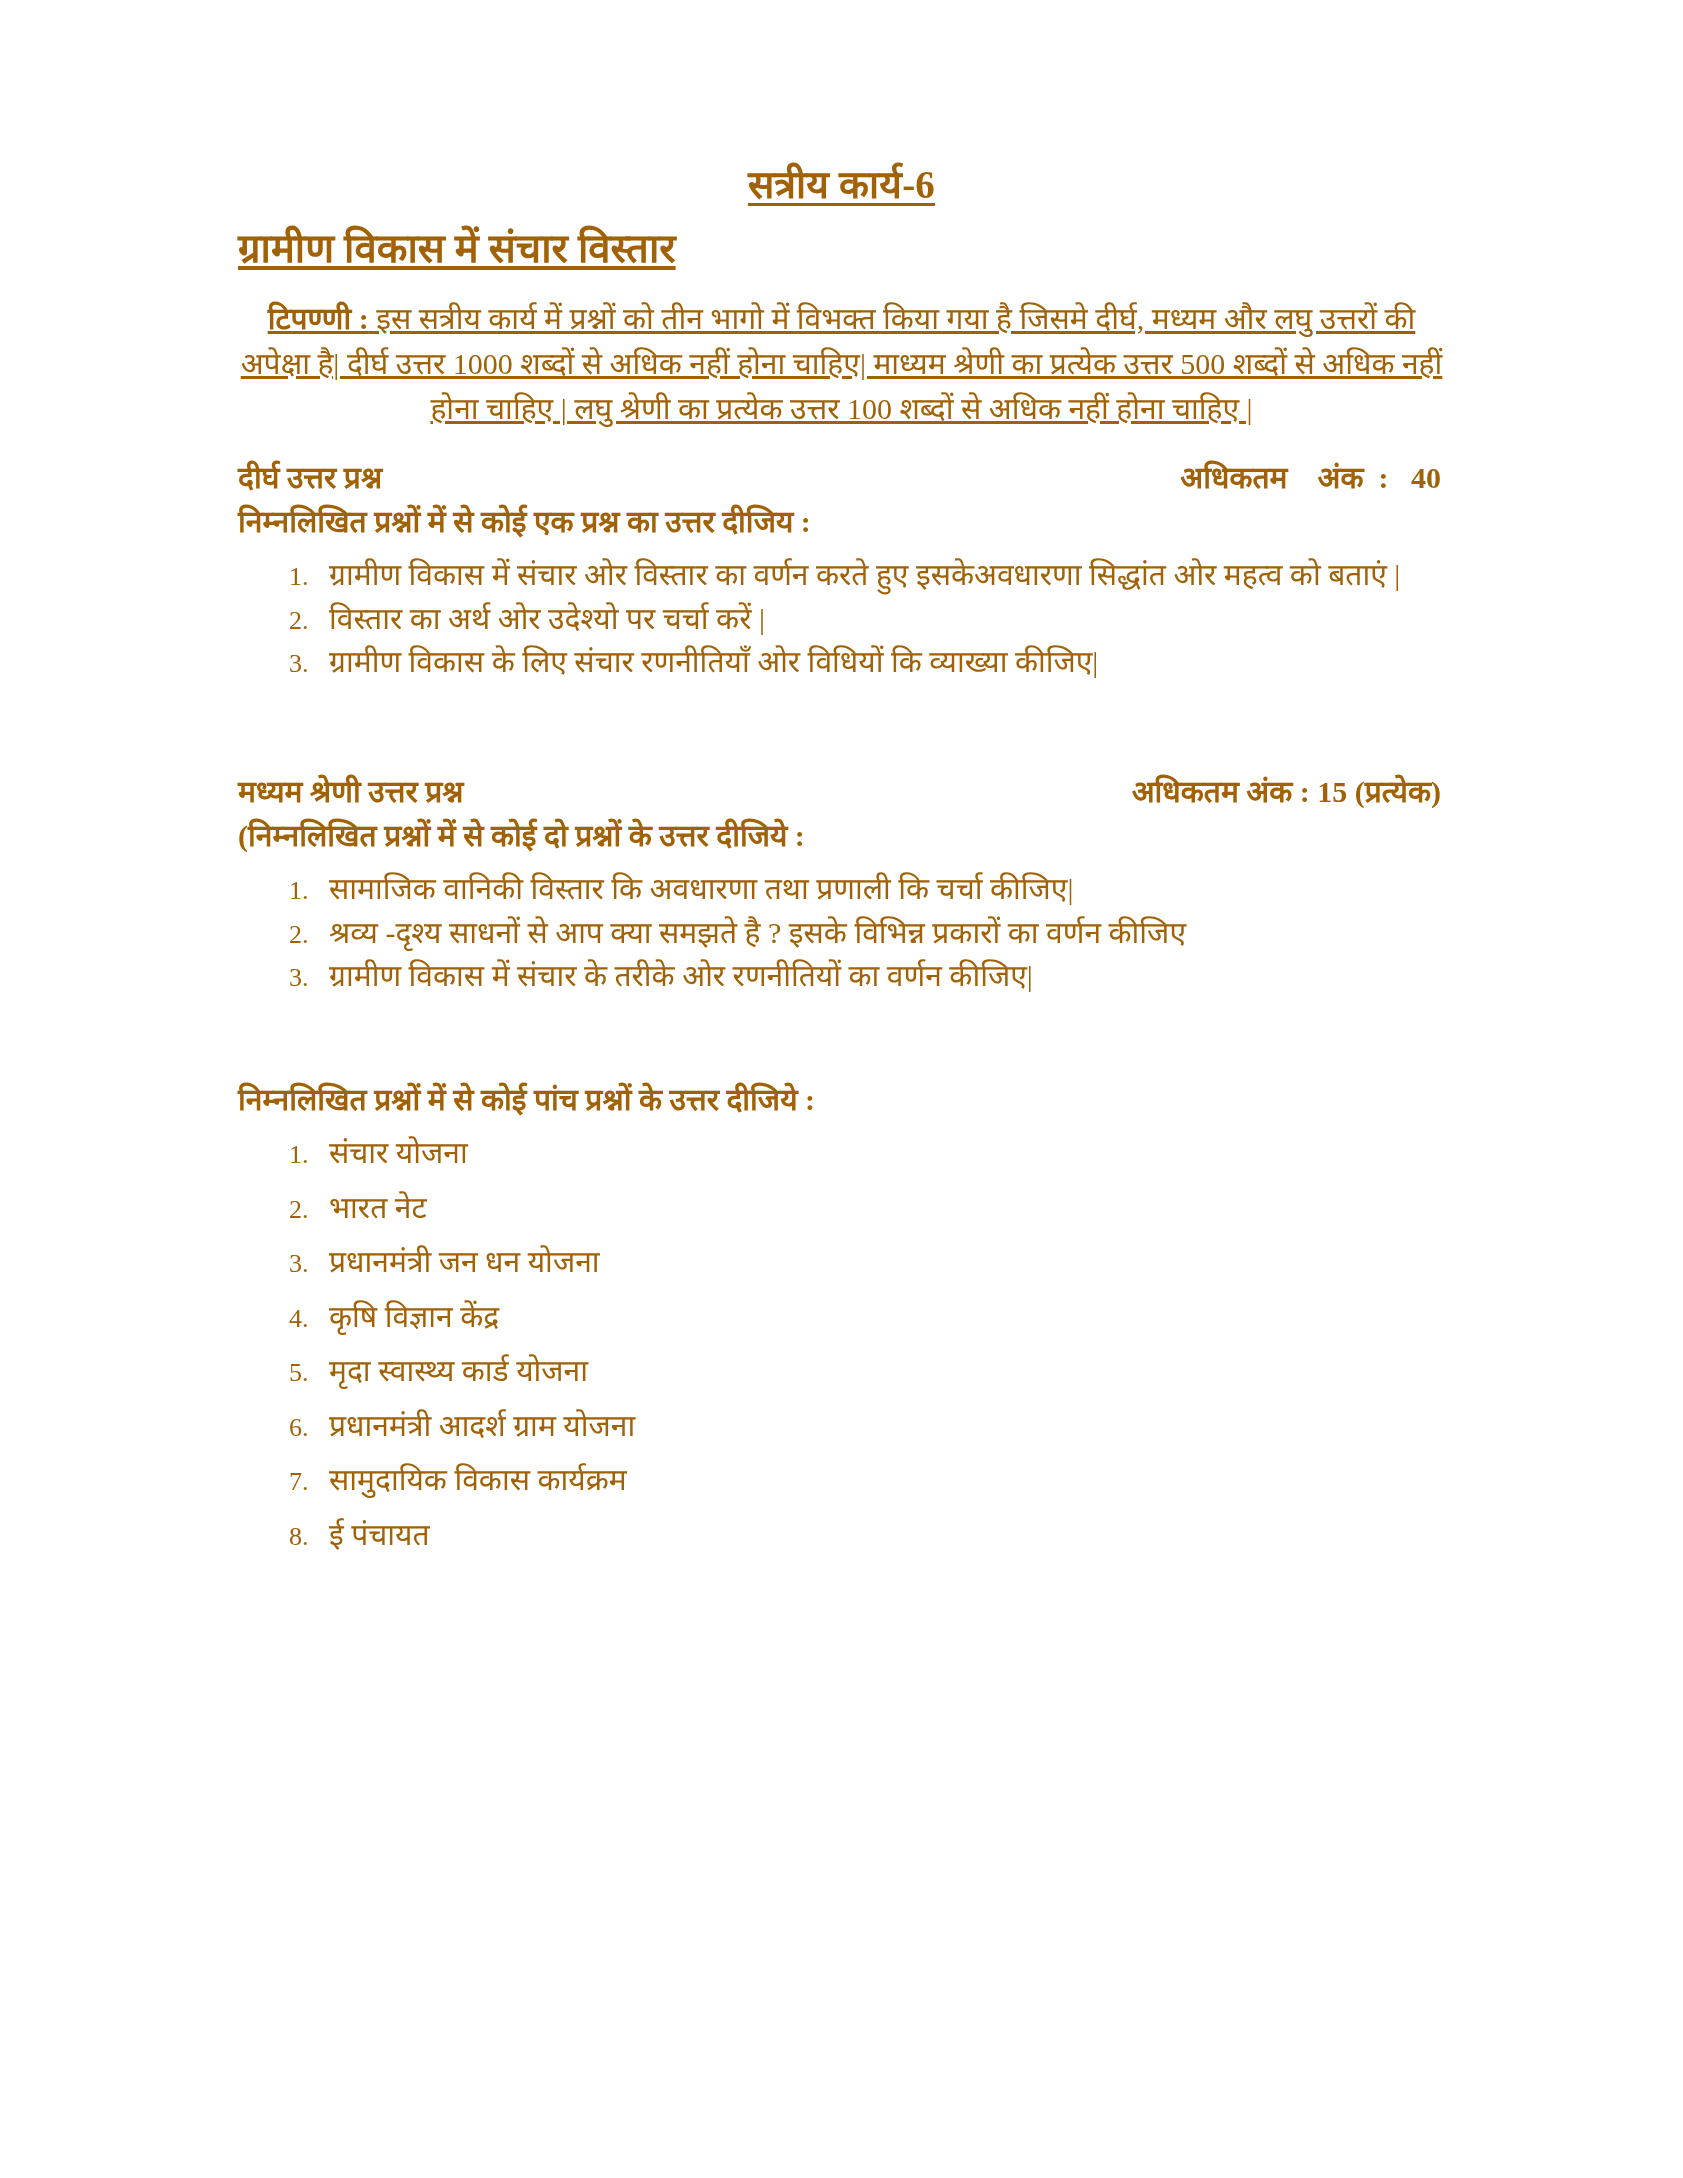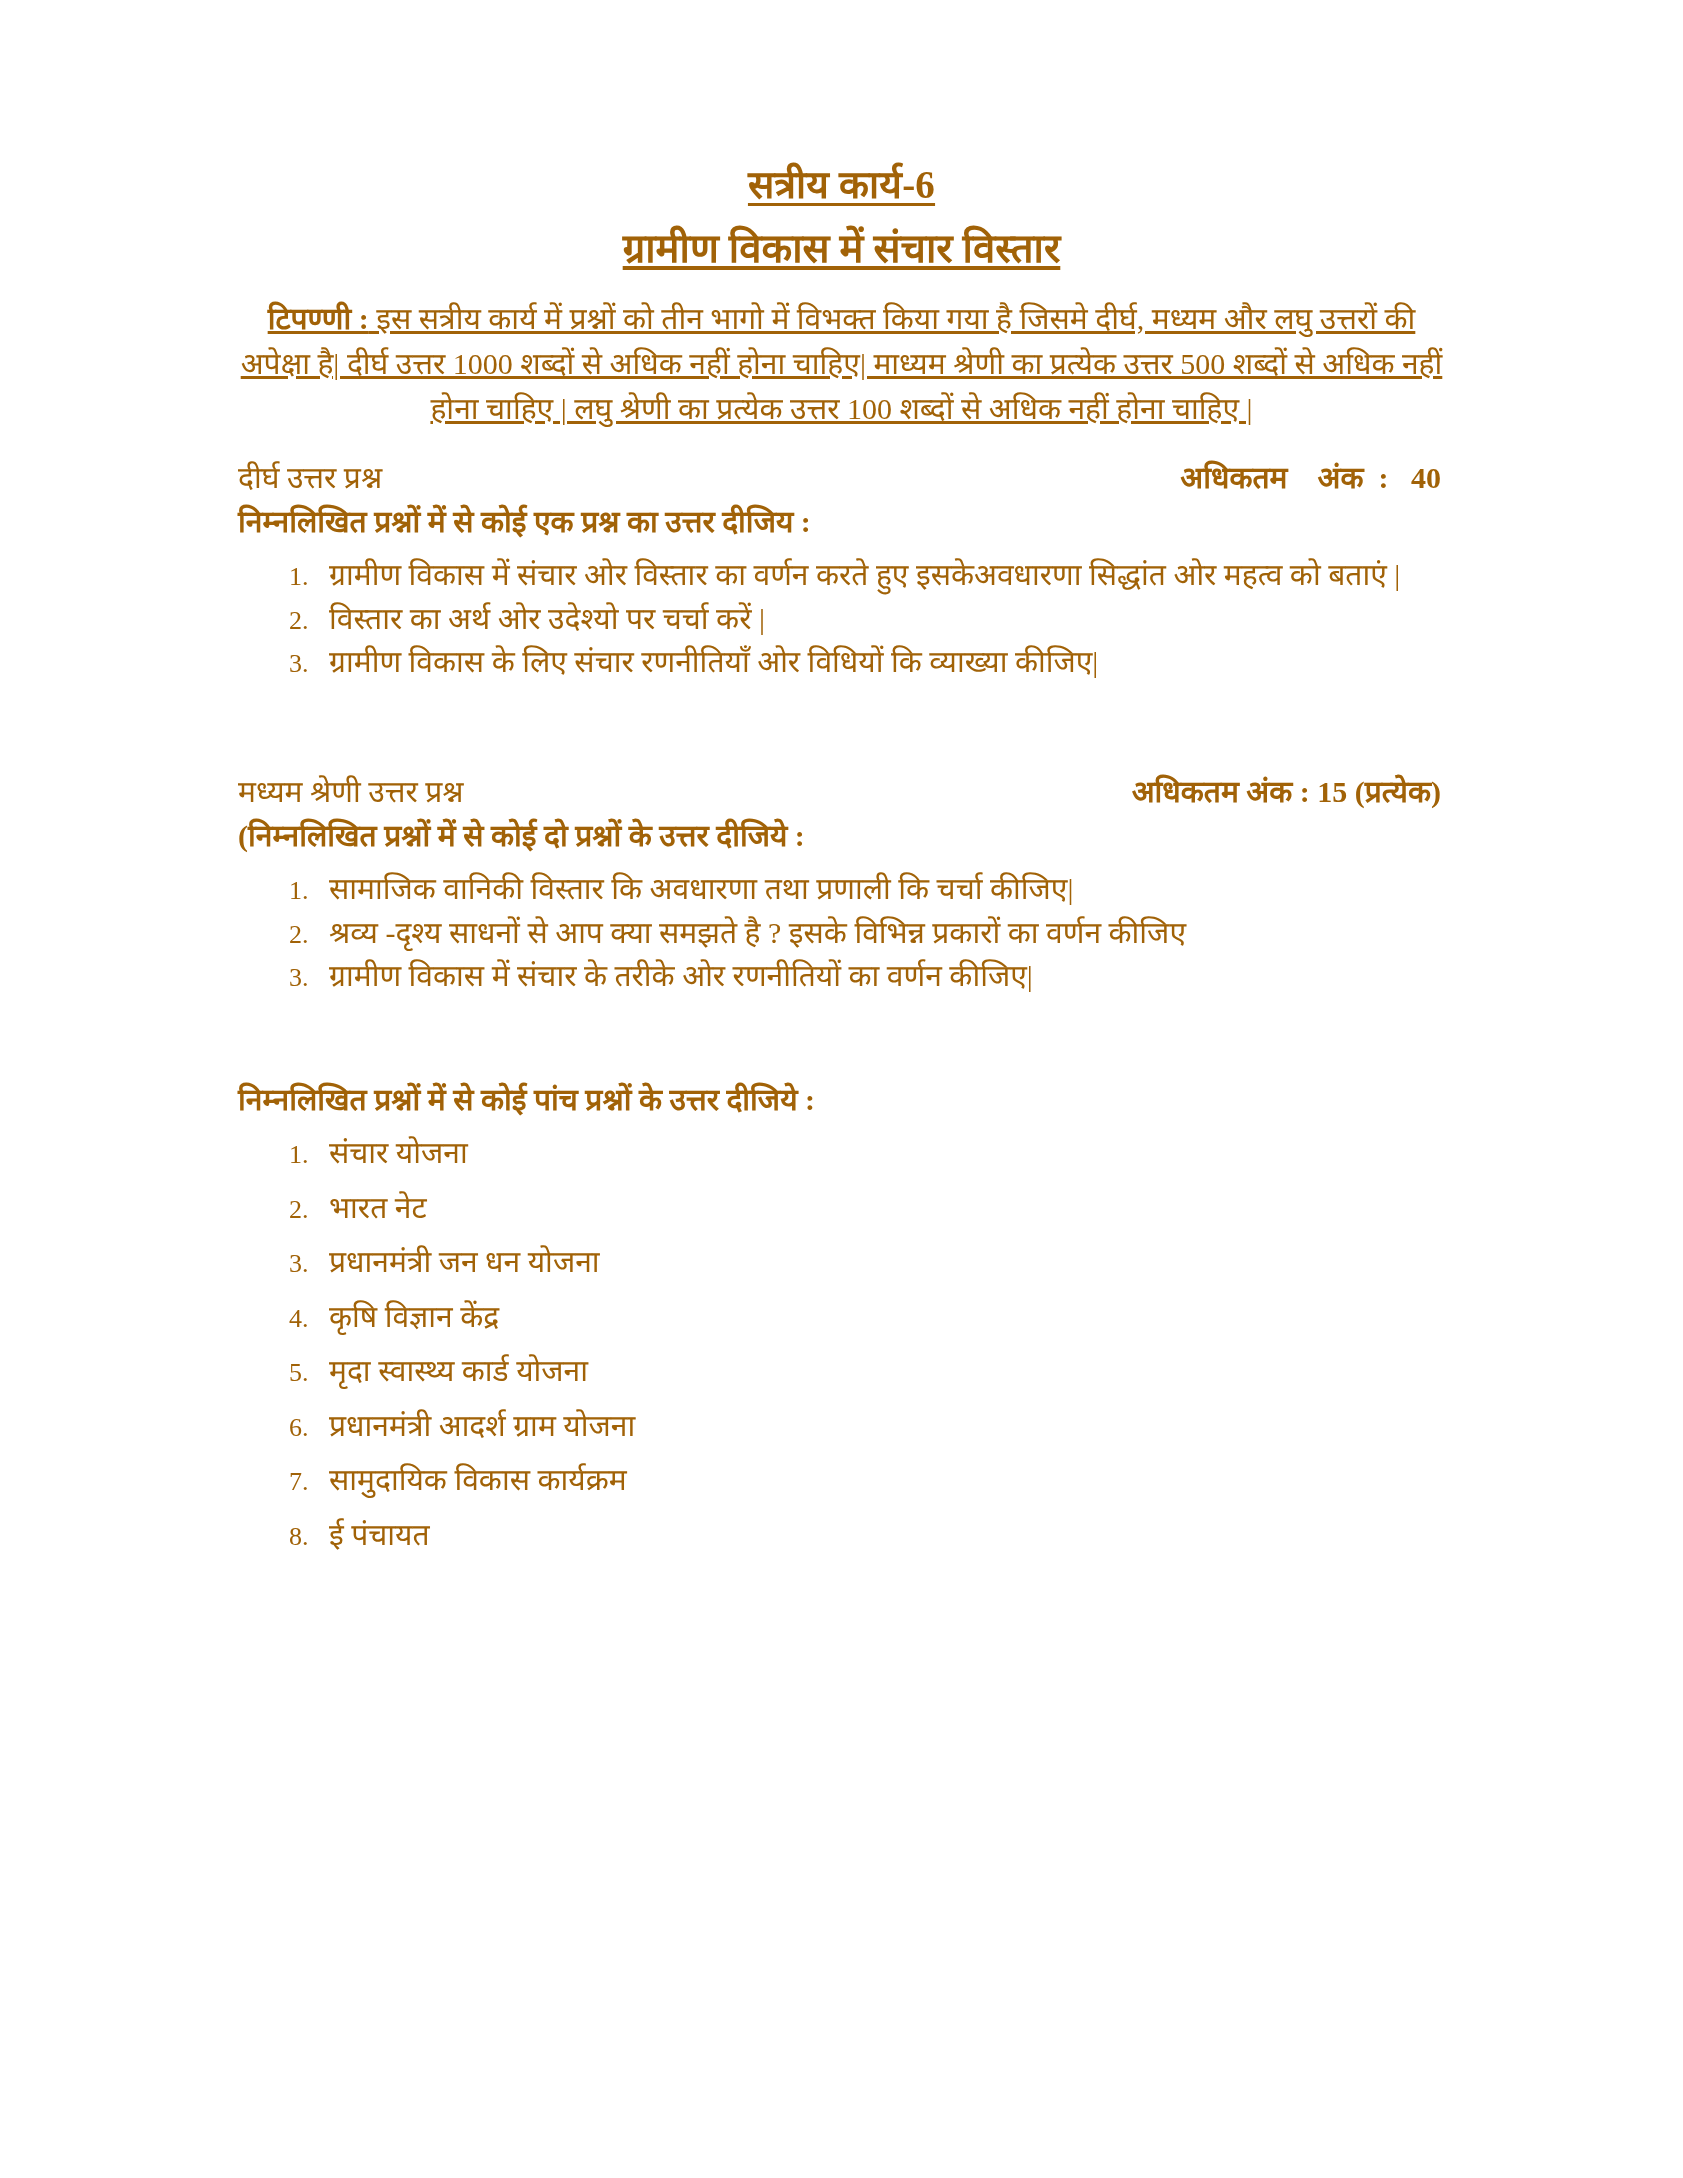--- a/index.html
+++ b/index.html
@@ -28,21 +28,21 @@
   .doc-title {
     display: inline-block;
     font-size: 39px;
     font-weight: bold;
     line-height: 1.35;
     text-decoration: underline;
     text-underline-offset: 5px;
     letter-spacing: 0.2px;
   }
   .doc-subtitle-wrap {
-    text-align: center;
+    text-align: left;
     margin-top: 10px;
   }
   .doc-subtitle {
     display: inline-block;
     font-size: 40px;
     font-weight: bold;
     line-height: 1.35;
     text-decoration: underline;
     text-underline-offset: 4px;
   }
@@ -77,21 +77,21 @@
   }
   .section-headrow {
     display: flex;
     align-items: baseline;
     justify-content: space-between;
     font-size: 30px;
     font-weight: bold;
     line-height: 1.4;
   }
   .section-title {
-    font-weight: normal;
+    font-weight: bold;
     white-space: nowrap;
     text-align: center;
   }
   .section-marks {
     font-weight: bold;
     white-space: pre;
     padding-right: 4px;
     text-align: center;
   }
   .section-instruction {

